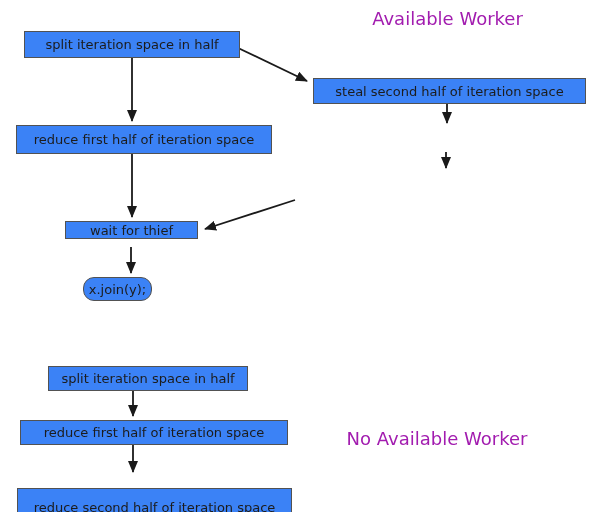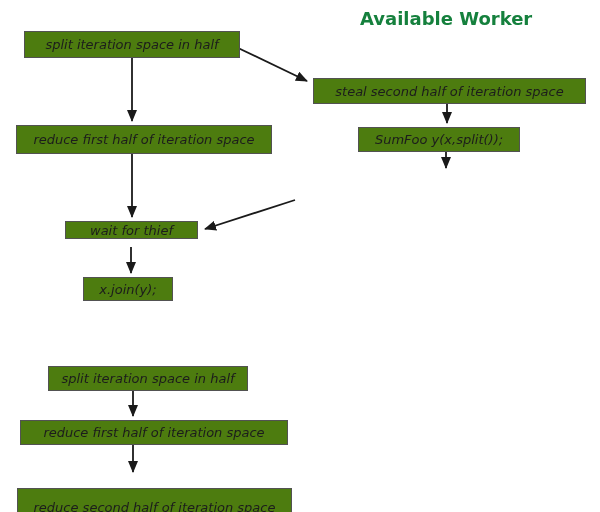--- a/index.html
+++ b/index.html
@@ -22,38 +22,37 @@
     width: 600px;
     height: 512px;
   }
   .arrow-layer line {
     stroke: #1a1a1a;
     stroke-width: 1.8;
   }
   .node {
     position: absolute;
     box-sizing: border-box;
-    background: #4d7c0f;
+    background: #3b82f6;
     border: 1.5px solid #525252;
     color: #1c1c1c;
     font-size: 13px;
     line-height: 1;
     display: flex;
     align-items: center;
     justify-content: center;
     text-align: center;
     white-space: nowrap;
-    font-style: italic;
   }
   .diagram-title {
     position: absolute;
-    font-weight: 700;
+    font-weight: 400;
     font-size: 18px;
-    color: #15803d;
-    text-align: left;
+    color: #a21caf;
+    text-align: center;
     line-height: 1.1;
     white-space: nowrap;
   }
 </style>
 </head>
 <body>
 
 <div class="stage">
 
   <svg class="arrow-layer" width="600" height="512" viewBox="0 0 600 512" xmlns="http://www.w3.org/2000/svg">
@@ -74,27 +73,27 @@
   </svg>
 
   <div class="diagram-title" style="left:360px; top:9px; width:175px;">Available Worker</div>
 
   <div class="node" style="left:24px; top:31px; width:216px; height:27px;">split iteration space in half</div>
 
   <div class="node" style="left:313px; top:78px; width:273px; height:26px;">steal second half of iteration space</div>
 
   <div class="node" style="left:16px; top:125px; width:256px; height:29px;">reduce first half of iteration space</div>
 
-  <div class="node" style="left:358px; top:127px; width:162px; height:25px;">SumFoo y(x,split());</div>
 
 
   <div class="node" style="left:65px; top:221px; width:133px; height:18px;">wait for thief</div>
 
-  <div class="node" style="left:83px; top:277px; width:90px; height:24px;">x.join(y);</div>
+  <div class="node" style="left:83px; top:277px; width:69px; height:24px;border-radius:11px;">x.join(y);</div>
 
   <div class="node" style="left:48px; top:366px; width:200px; height:25px;">split iteration space in half</div>
 
   <div class="node" style="left:20px; top:420px; width:268px; height:25px;">reduce first half of iteration space</div>
 
   <div class="node" style="left:17px; top:488px; width:275px; height:39px;">reduce second half of iteration space</div>
 
+  <div class="diagram-title" style="left:332px; top:429px; width:210px;">No Available Worker</div>
 
 </div>
 
 </body></html>

